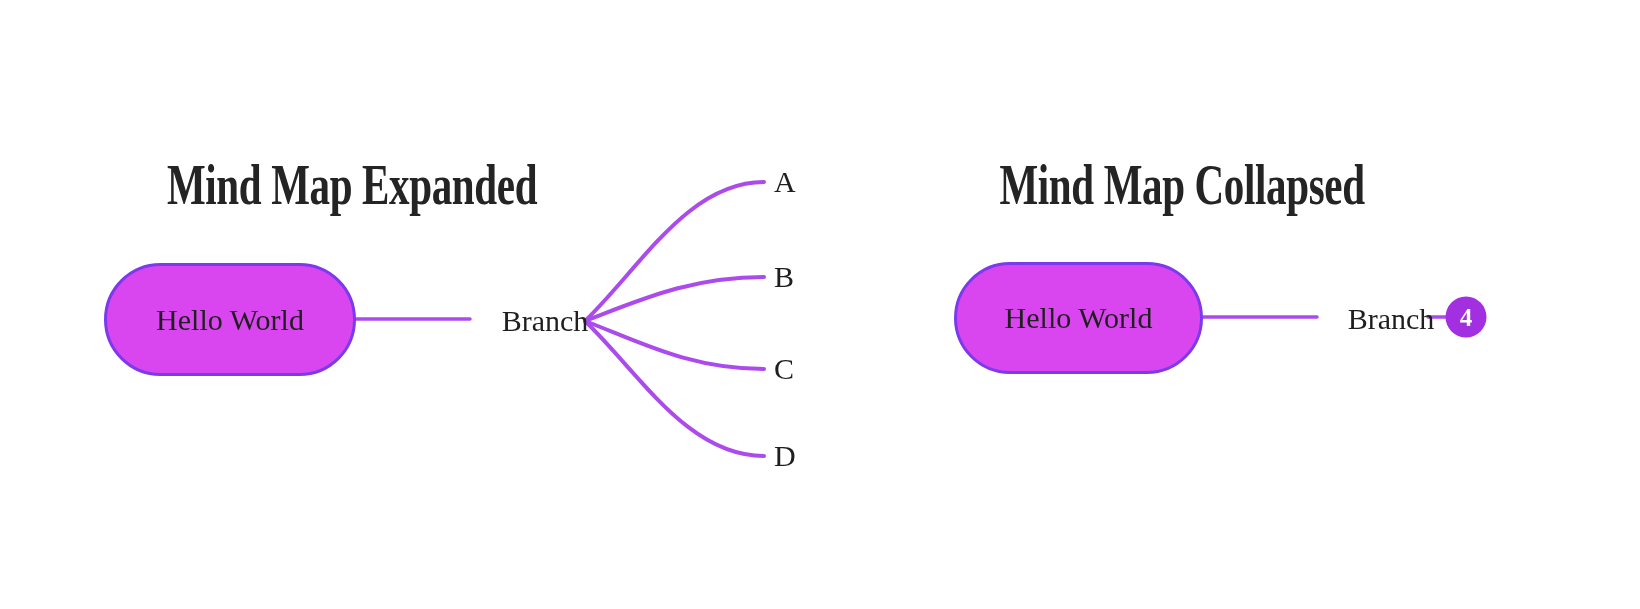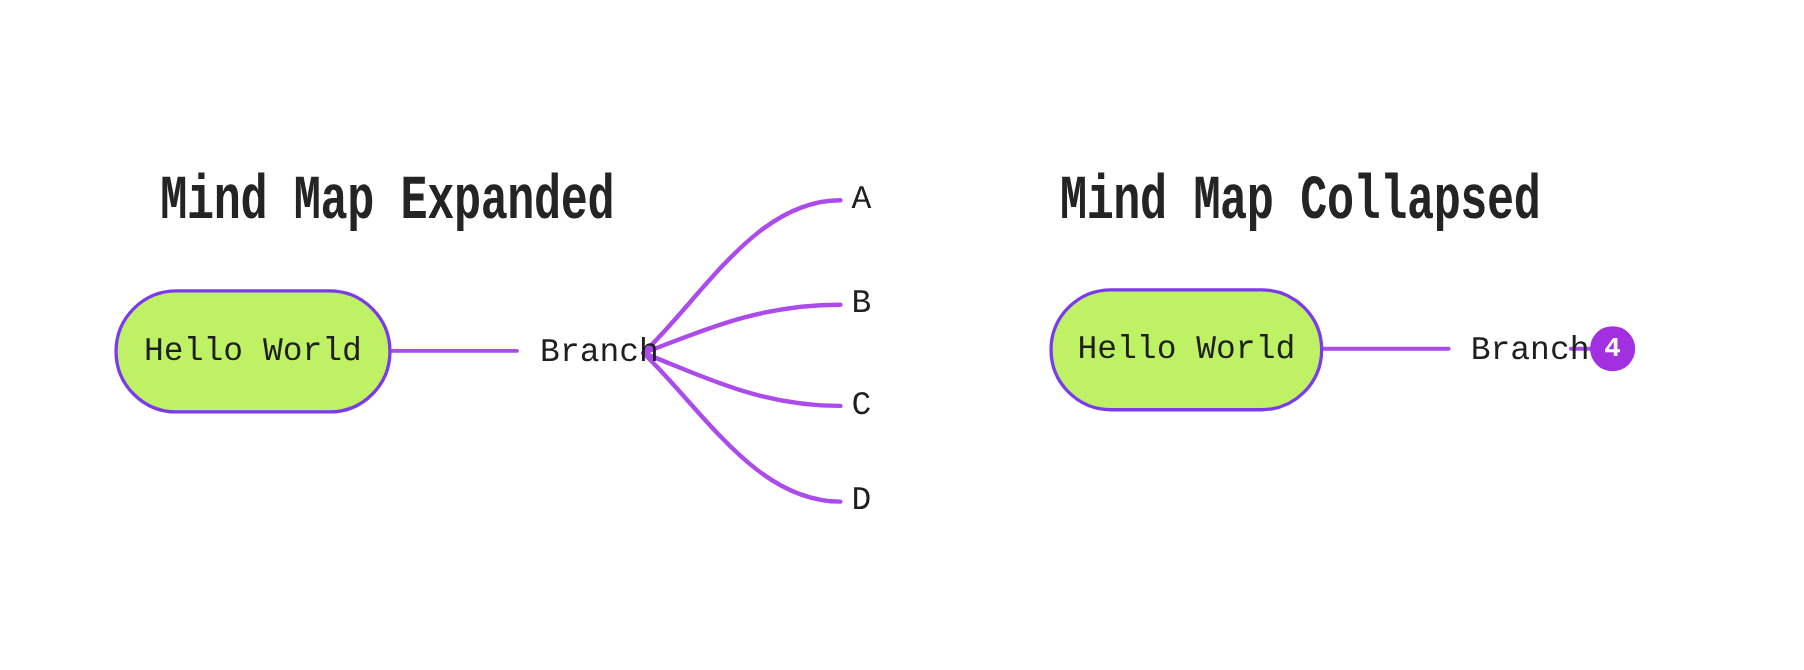--- a/index.html
+++ b/index.html
@@ -9,21 +9,21 @@
     --badge-text:#FFFFFF;
     --text:#1F1F1F;
     --title:#242424;
   }
   html,body{margin:0;padding:0;background:#FFFFFF;}
   .canvas{
     position:relative;
     width:1640px;height:609px;
     background:#FFFFFF;
     overflow:hidden;
-    font-family:Liberation Mono, monospace;
+    font-family:Liberation Serif, serif;
   }
   .panel-title{
     position:absolute;
     transform:translate(-50%,-50%) scaleX(0.72);
     font-size:57px;
     font-weight:700;
     letter-spacing:-0.5px;
     color:var(--title);
     white-space:nowrap;
   }
@@ -33,21 +33,21 @@
   }
   .edges-svg .edge{
     fill:none;
     stroke:var(--edge);
     stroke-linecap:round;
   }
   .edges-svg .edge.curve{stroke-width:4px;}
   .edges-svg .edge.straight{stroke-width:3.5px;}
   .root-node{
     position:absolute;
-    background:#bef264;
+    background:#d946ef;
     border:3.5px solid var(--node-border);
     border-radius:60px;
     display:flex;align-items:center;justify-content:center;
     box-sizing:border-box;
   }
   .root-node .root-label{
     font-size:30px;
     color:var(--text);
   }
   .branch-label{

